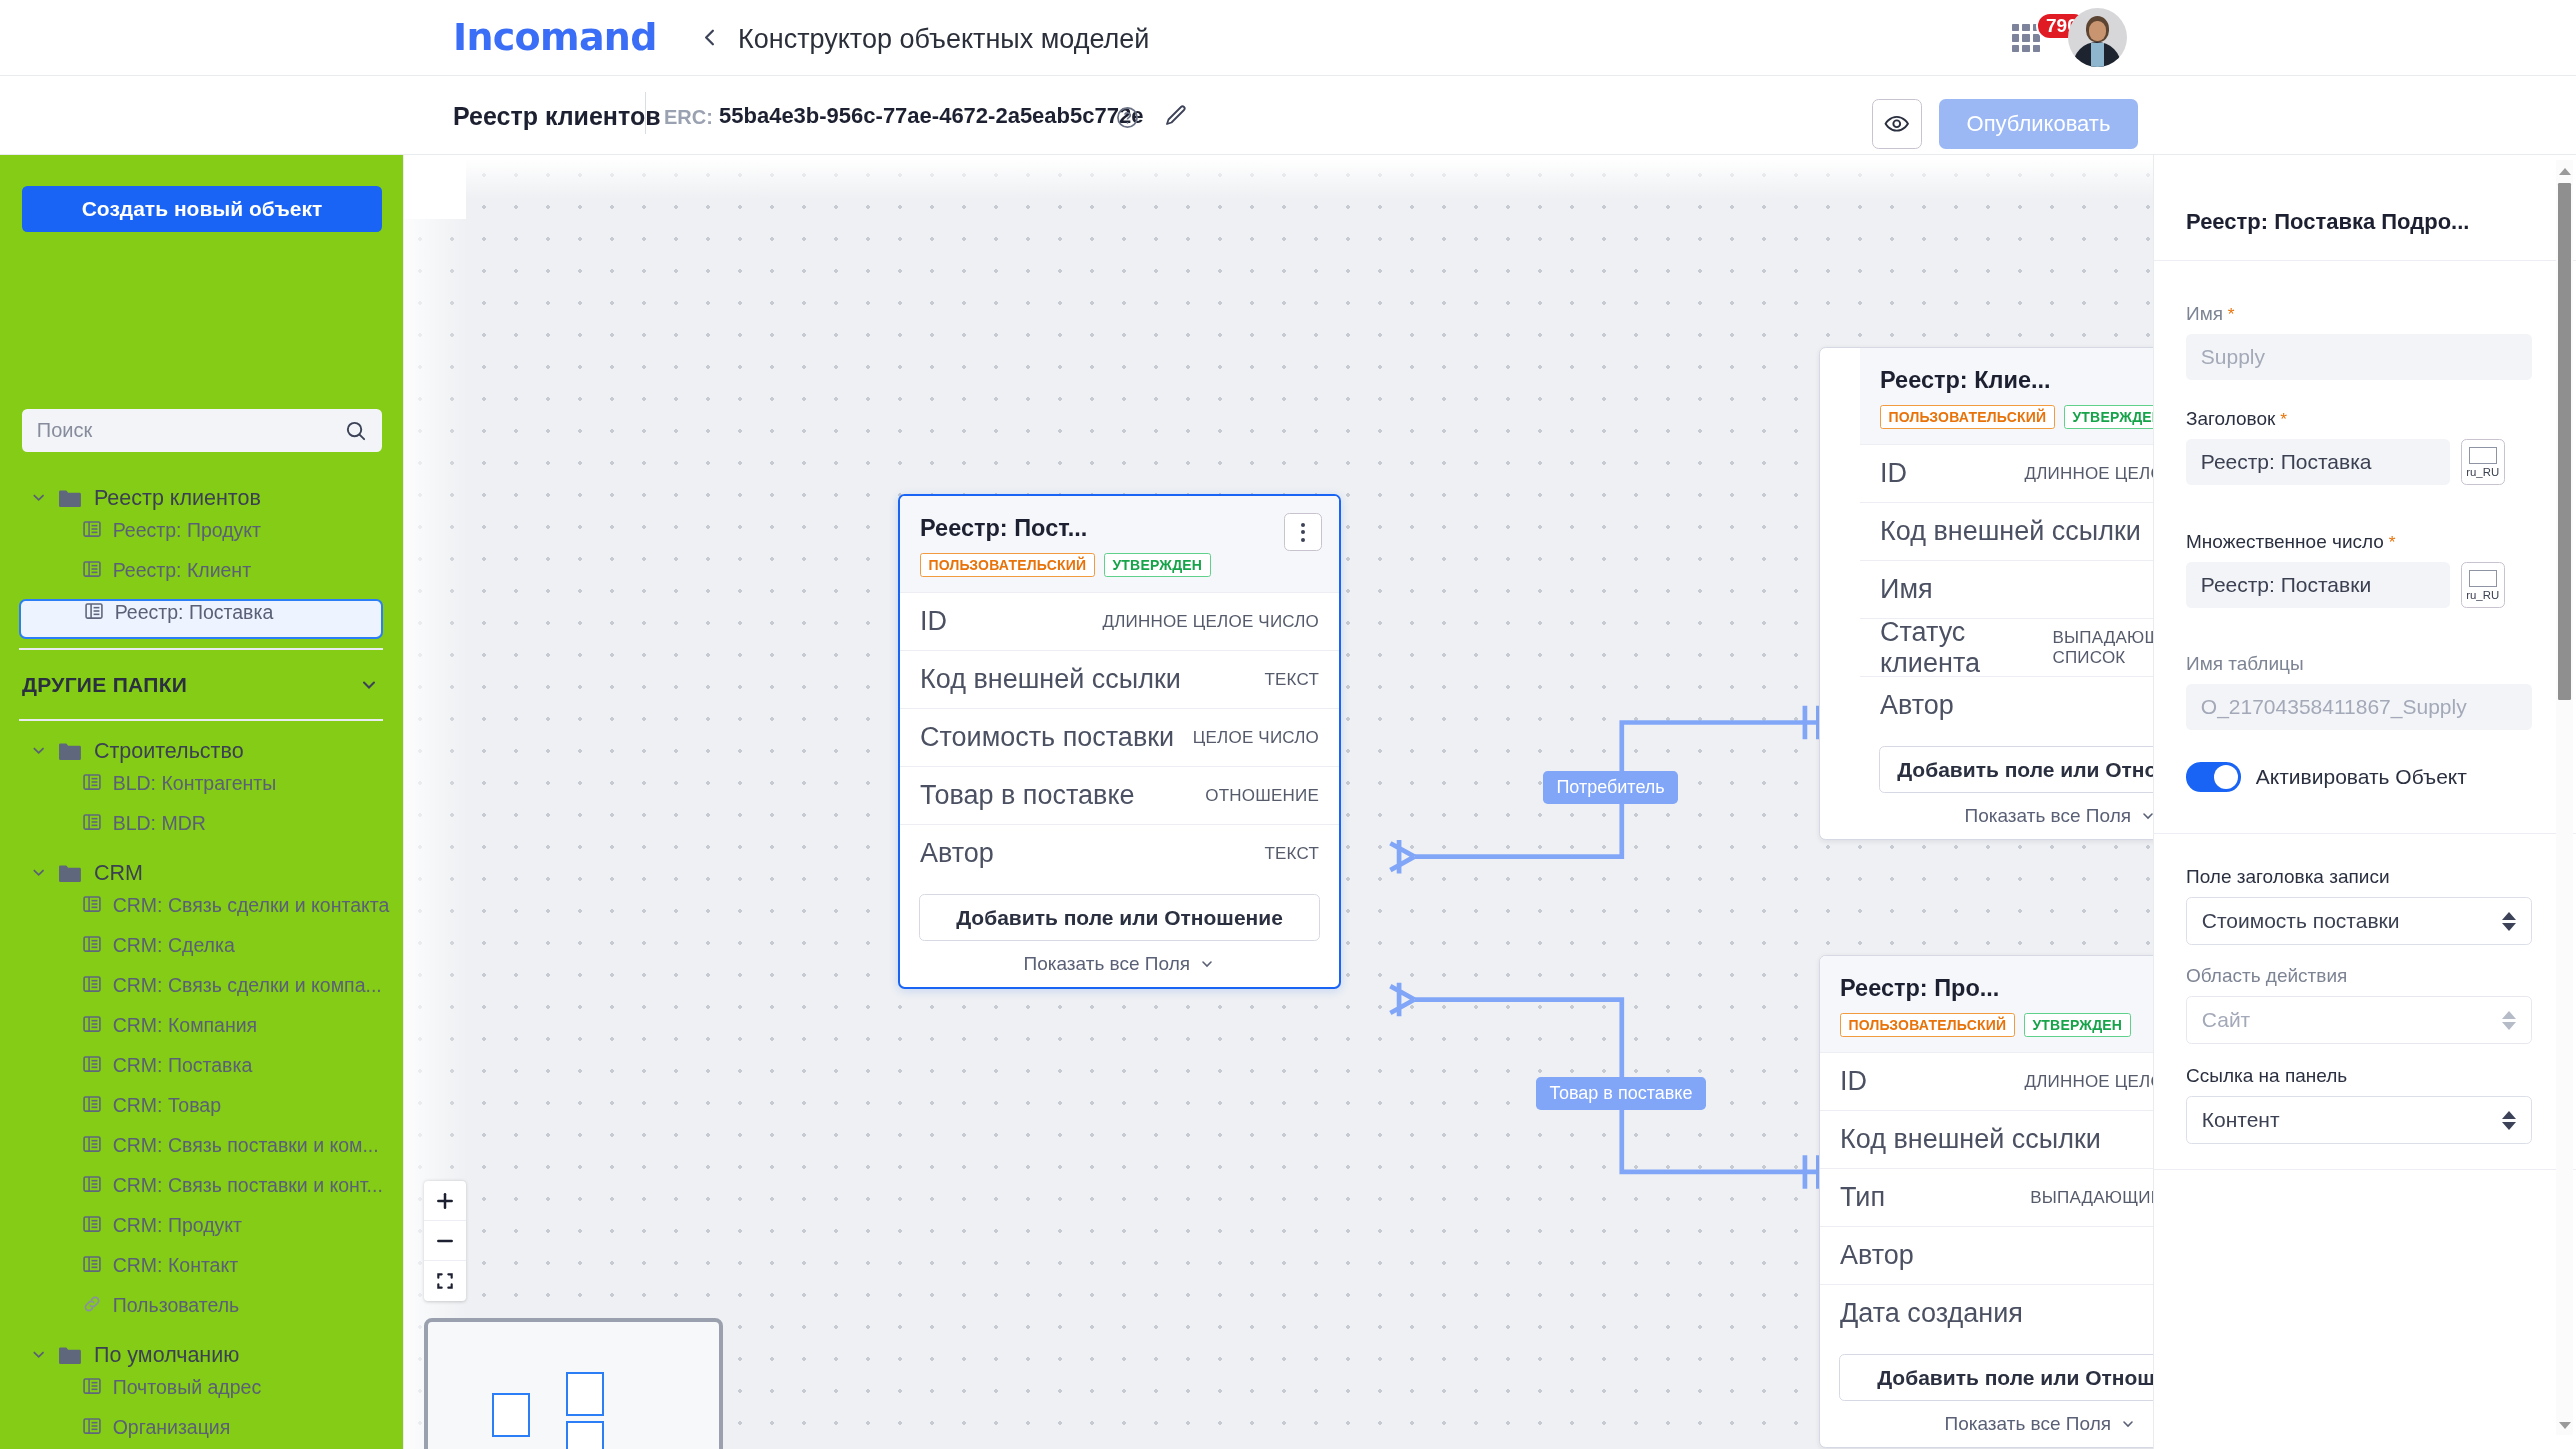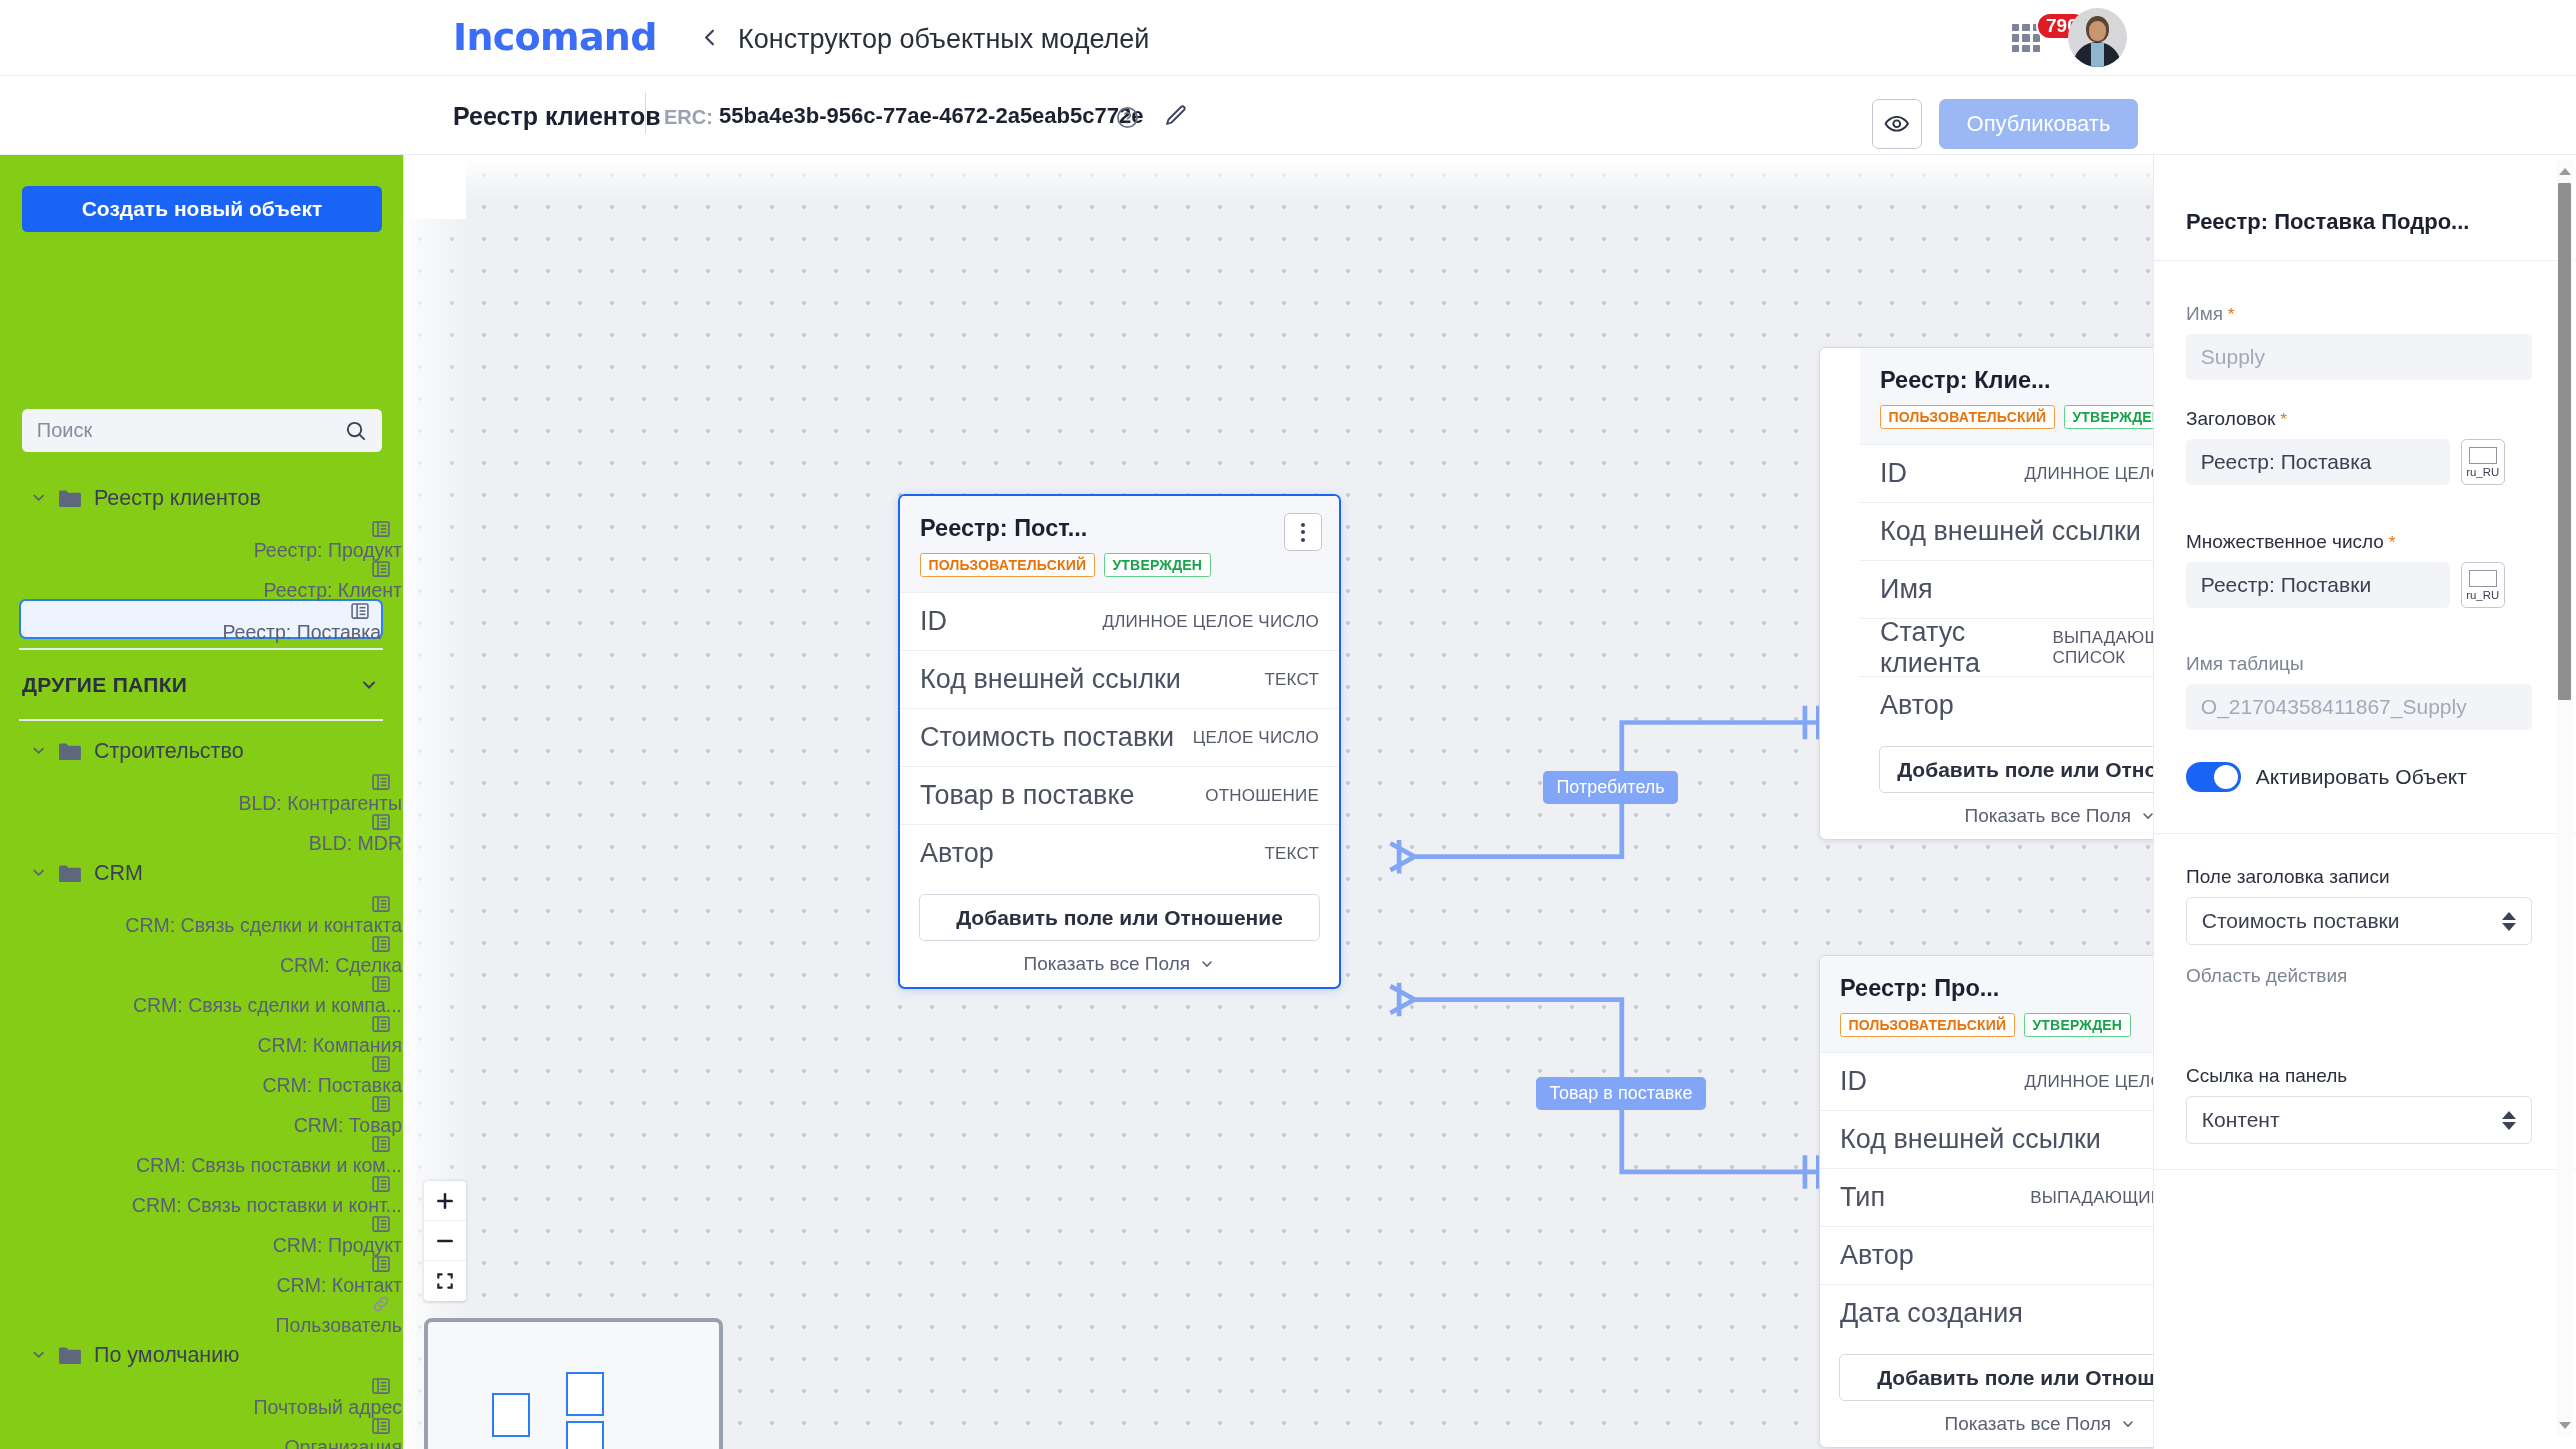--- a/index.html
+++ b/index.html
@@ -110,21 +110,21 @@
   .search-icon { width: 23px; height: 23px; margin-right: 14.8px; color: #3c4257; }
 
   .tree { position: absolute; left: 0; top: 322px; width: 402px; }
   .tree-folder {
     display: flex; align-items: center; height: 42px; padding-left: 29.5px; cursor: pointer;
   }
   .tree-folder .chev { width: 17.4px; height: 17.4px; color: #5a6076; margin-right: 10.7px; flex: 0 0 auto; }
   .folder-icon { width: 23px; height: 19px; margin-right: 13.4px; flex: 0 0 auto; }
   .tree-folder .ftext { font-size: 21.5px; color: #3b4152; font-weight: 400; }
   .tree-leaf {
-    display: flex; align-items: flex-end; height: 40px; padding-left: 82px; cursor: pointer; flex-direction: column;
+    display: flex; align-items: flex-start; height: 40px; padding-left: 82px; cursor: pointer;
   }
   .leaf-icon { width: 20px; height: 20px; margin-right: 10.7px; flex: 0 0 auto; }
   .tree-leaf .ltext { font-size: 19.5px; color: #5a6076; white-space: nowrap; }
   .tree-leaf.selected {
     margin: 0 19px 0 19px; padding-left: 63px; height: 40px;
     background: #edf3ff; border: 2px solid #2b7ef6; border-radius: 6.7px;
   }
   .divider-line { height: 1.3px; background: #e9ecef; margin: 9.4px 19px; }
   .other-folders {
     display: flex; align-items: center; justify-content: space-between;
@@ -790,20 +790,27 @@
         <span>Стоимость поставки</span>
         <span class="spinner">
             <span class="up"></span>
             <span class="dn"></span>
           </span>
       </div>
     </div>
 
     <div class="rp-field" style="top:810px;">
       <div class="rp-label">Область действия</div>
+      <div class="rp-select disabled">
+        <span>Сайт</span>
+        <span class="spinner gray">
+            <span class="up"></span>
+            <span class="dn"></span>
+          </span>
+      </div>
     </div>
 
     <div class="rp-field" style="top:910px;">
       <div class="rp-label strong">Ссылка на панель</div>
       <div class="rp-select">
         <span>Контент</span>
         <span class="spinner">
             <span class="up"></span>
             <span class="dn"></span>
           </span>

